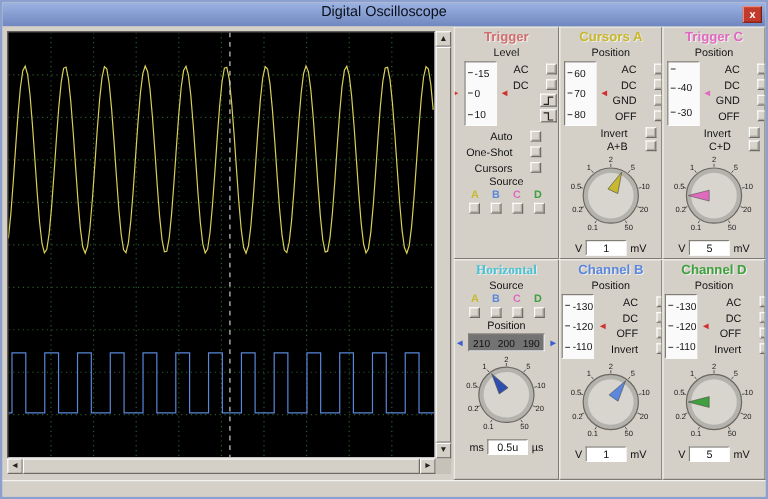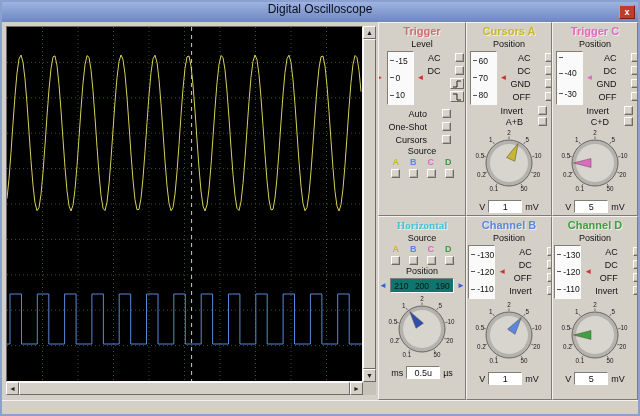--- a/index.html
+++ b/index.html
@@ -85,21 +85,21 @@
   .source-btns{display:flex;justify-content:center;gap:9px;margin-top:2px;}
   .knob{height:70px;display:flex;justify-content:center;margin-top:2px;}
   .readout-row{display:flex;justify-content:center;align-items:center;gap:3px;margin-top:1px;}
   .readout{
     width:34px;height:13px;background:#fff;font-size:9px;
     border:1px solid;border-color:#807c76 #fff #fff #807c76;
     display:flex;align-items:center;justify-content:center;
   }
   .hslider-row{display:flex;justify-content:center;align-items:center;gap:3px;margin-top:2px;}
   .hbox{
-    width:64px;height:15px;background:#0f766e;
+    width:64px;height:15px;background:#737373;
     border:1px solid;border-color:#807c76 #fbfbfb #fbfbfb #807c76;
     display:flex;align-items:center;justify-content:space-around;font-size:8.5px;
   }
   .harrow{font-size:8px;color:#3a5fd0;}
   
   .footer{height:14px;background:#d4d0c8;border-top:1px solid #f4f2ee;}
 </style>
 </head>
 <body>
 

